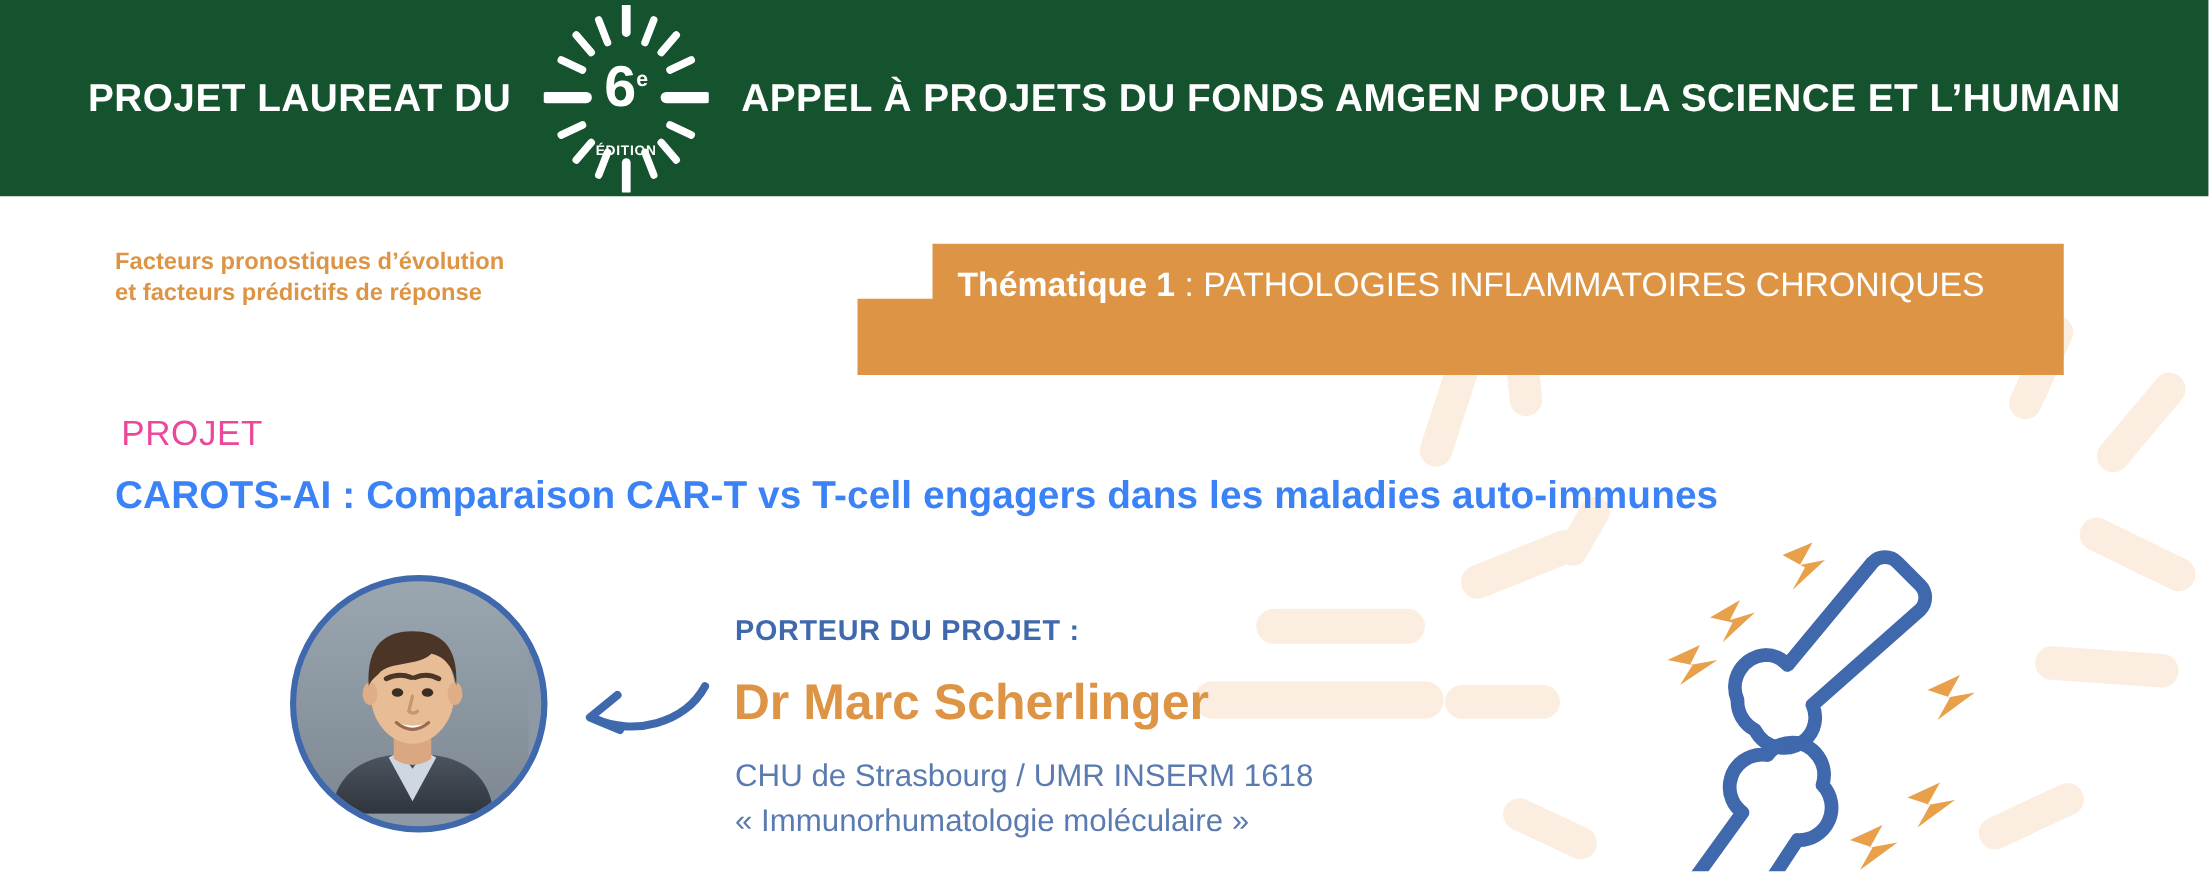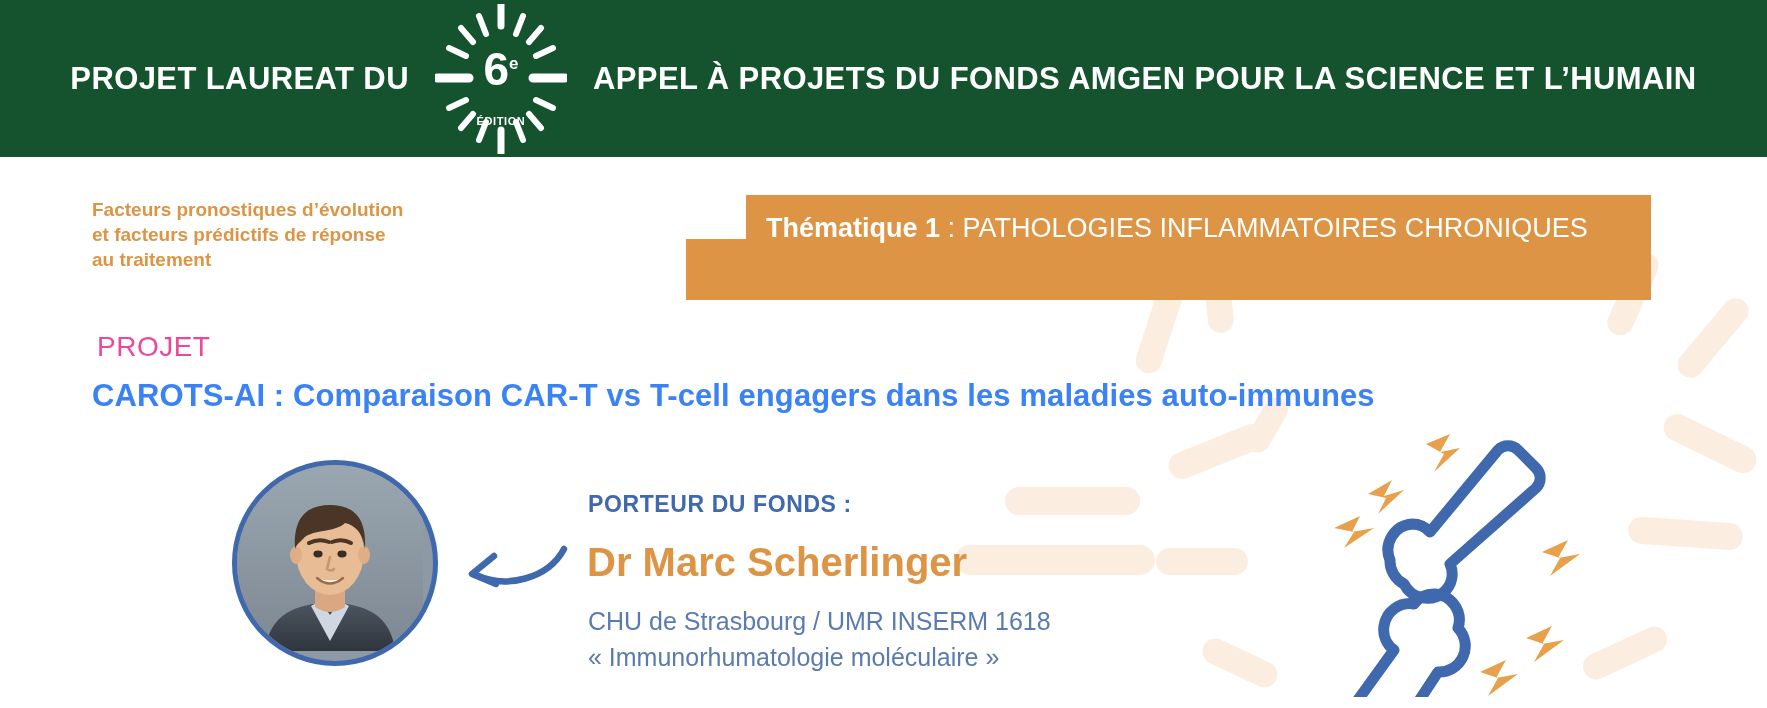--- a/index.html
+++ b/index.html
@@ -175,21 +175,20 @@
   <div class="decor" style="left:1660px;top:430px;width:100px;height:27px;border-radius:14px;transform:rotate(26deg);"></div>
   <div class="decor" style="left:1255px;top:395px;width:24px;height:60px;border-radius:14px;transform:rotate(30deg);"></div>
   <div class="decor" style="left:1580px;top:640px;width:90px;height:26px;border-radius:14px;transform:rotate(-25deg);"></div>
   <div class="decor" style="left:1200px;top:650px;width:80px;height:26px;border-radius:14px;transform:rotate(25deg);"></div>
   <div class="decor" style="left:955px;top:545px;width:200px;height:30px;border-radius:16px;"></div>
   <div class="decor" style="left:1005px;top:487px;width:135px;height:28px;border-radius:15px;"></div>
 
   <div class="theme-title">
     <div>Facteurs pronostiques d’évolution</div>
     <div>et facteurs prédictifs de réponse</div>
-    <div>au traitement</div>
   </div>
 
   <div class="thematique">
     <div class="them-step"></div>
     <div class="them-main"></div>
     <div class="them-line1"><b>Thématique 1</b><span> : </span><span>PATHOLOGIES INFLAMMATOIRES CHRONIQUES</span></div>
   </div>
 
   <div class="projet-label">PROJET</div>
   <div class="projet-title">CAROTS-AI : Comparaison CAR-T vs T-cell engagers dans les maladies auto-immunes</div>
@@ -234,21 +233,21 @@
     </svg>
   </div>
 
   <div class="arrow">
     <svg width="110" height="70" viewBox="0 0 110 70">
       <path d="M104 14 C88 44 46 54 16 40" stroke="#3f68ad" stroke-width="6.5" fill="none" stroke-linecap="round"></path>
       <path d="M34 21 L12 39 L36 49" stroke="#3f68ad" stroke-width="6.5" fill="none" stroke-linecap="round" stroke-linejoin="round"></path>
     </svg>
   </div>
 
-  <div class="porteur-label">PORTEUR DU FONDS :</div>
+  <div class="porteur-label">PORTEUR DU PROJET :</div>
   <div class="porteur-name">Dr Marc Scherlinger</div>
   <div class="porteur-aff1">CHU de Strasbourg / UMR INSERM 1618</div>
   <div class="porteur-aff2">« Immunorhumatologie moléculaire »</div>
 
   <div class="joint-icon">
     <svg width="250" height="265" viewBox="0 0 250 265">
       <g stroke="#3f68ad" stroke-width="11" fill="none" stroke-linejoin="round" stroke-linecap="round">
 
         <path d="M60 128
                  a26 26 0 0 1 22 -36

